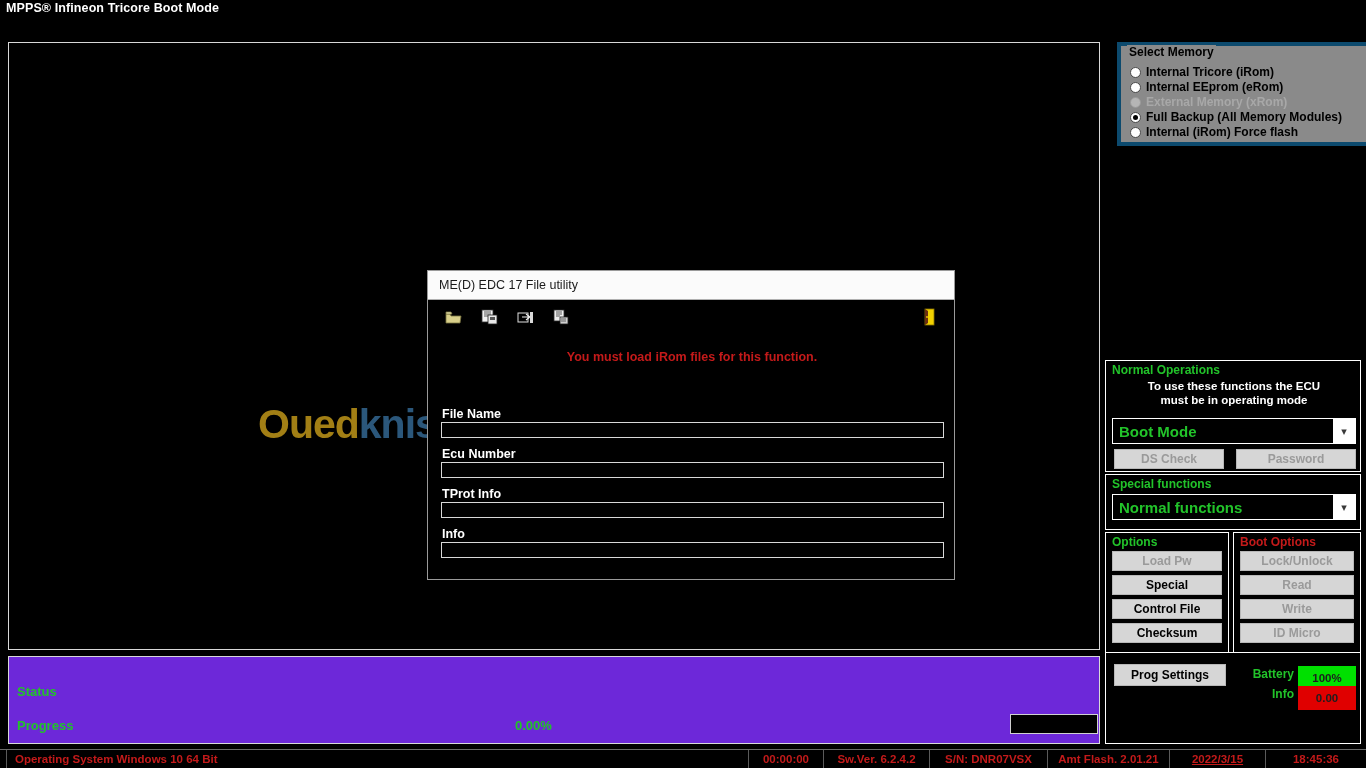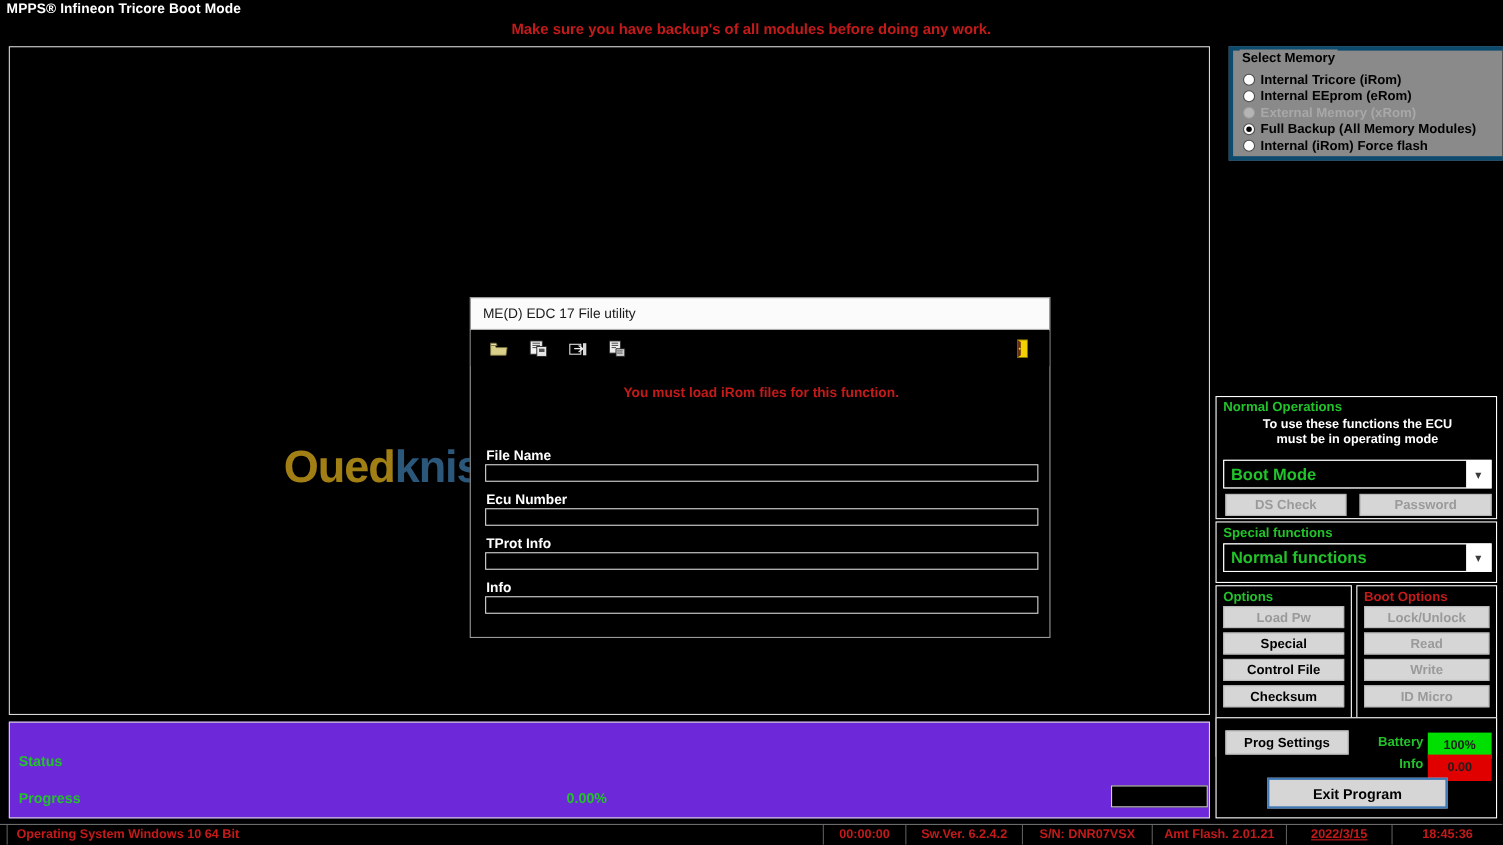--- a/index.html
+++ b/index.html
@@ -318,21 +318,20 @@
   #watermark .wm-a { color: #b08a17; }
   #watermark .wm-b { color: #2f5f86; }
   #watermark .wm-c { color: #4d4d4d; }
 </style>
 </head>
 <body>
 
 <div id="app">
 
   <div id="app-title">MPPS® Infineon Tricore Boot Mode</div>
-  <div id="warning-text">Make sure you have backup's of all modules before doing any work.</div>
 
   <div id="work-panel">
 
     <div id="watermark">
       <span class="wm-a">Oued</span><span class="wm-b">kniss</span><span class="wm-c">.com</span>
     </div>
 
     <div id="file-utility">
       <div id="fu-titlebar">
         <span id="fu-title">ME(D) EDC 17 File utility</span>
@@ -471,21 +470,20 @@
       <div class="opt-btn disabled ob-3">Write</div>
       <div class="opt-btn disabled ob-4">ID Micro</div>
     </div>
 
     <div id="bottom-box">
       <div id="btn-prog-settings">Prog Settings</div>
       <div class="meter-label" id="battery-lbl">Battery</div>
       <div class="meter-val" id="battery-val">100%</div>
       <div class="meter-label" id="volts-lbl">Info</div>
       <div class="meter-val" id="volts-val">0.00</div>
-      <div id="btn-exit">Exit Program</div>
     </div>
   </div>
 
   <div id="statusbar">
     <div class="sb-cell first" style="border-right:none; padding-left:8px;">Operating System Windows 10 64 Bit</div>
     <div class="sb-spacer"></div>
     <div class="sb-cell t1" style="border-left:1px solid #5a5a5a;">00:00:00</div>
     <div class="sb-cell t2">Sw.Ver. 6.2.4.2</div>
     <div class="sb-cell t3">S/N: DNR07VSX</div>
     <div class="sb-cell t4">Amt Flash. 2.01.21</div>

